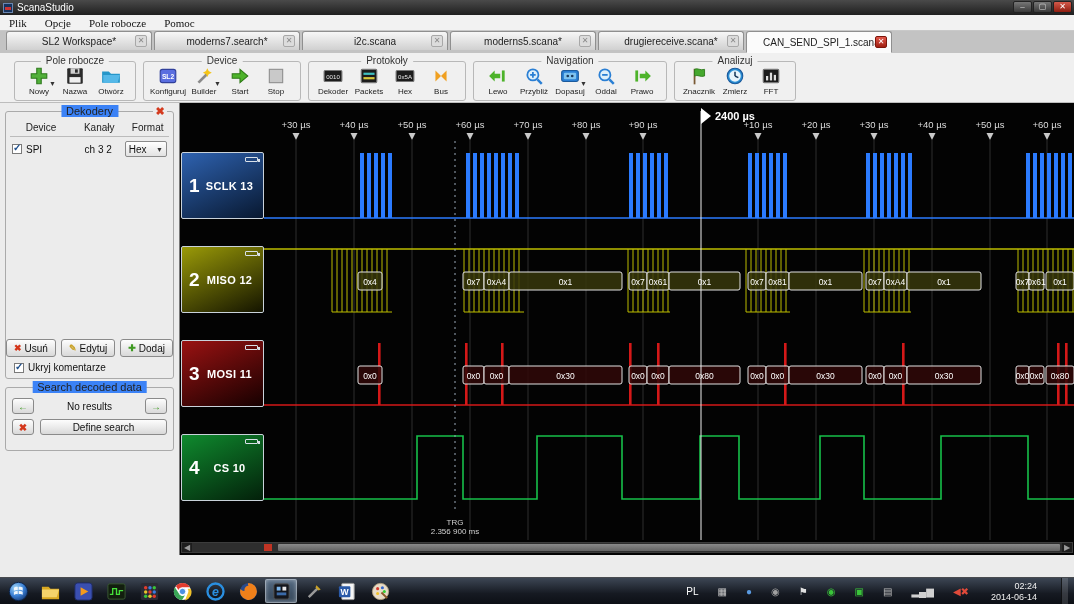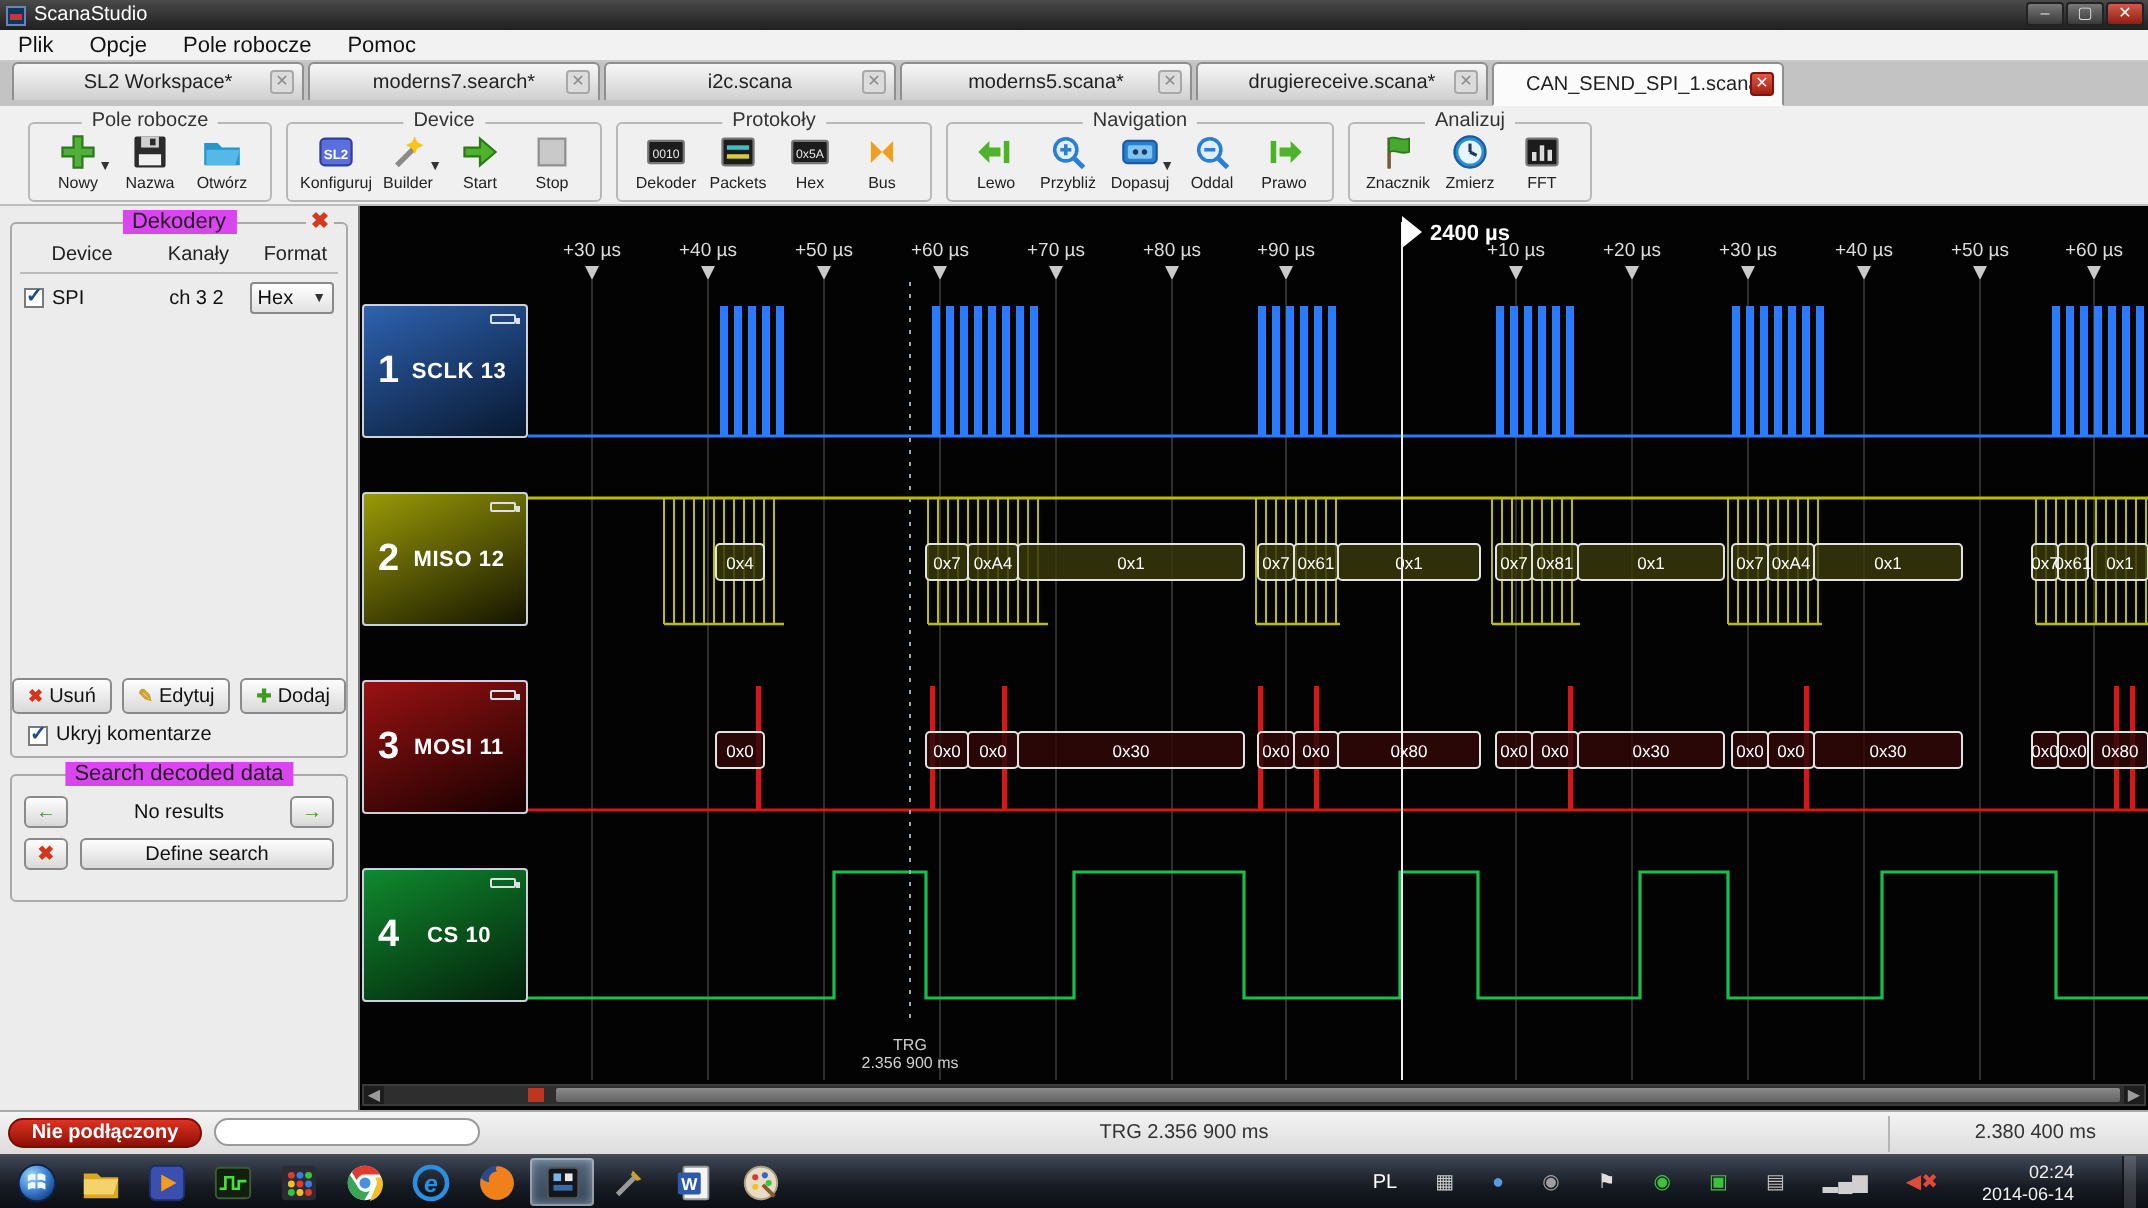--- a/index.html
+++ b/index.html
@@ -14,21 +14,21 @@
   .app-icon{width:10px;height:10px;margin-right:4px;background:#16335e;border:1px solid #6a86b0;
     display:inline-block;position:relative;}
   .app-icon:before{content:"";position:absolute;left:1px;top:3px;width:6px;height:3px;background:#c33;}
   .win-btns{position:absolute;right:2px;top:1px;display:flex;gap:1px;}
   .win-btn{width:19px;height:12px;background:linear-gradient(#777,#3a3a3a);border:1px solid #222;
     color:#ddd;font-size:8px;line-height:10px;text-align:center;border-radius:2px;}
   .win-btn.close{background:linear-gradient(#d4594a,#8f1d10);color:#fff;}
 
   
   .menubar{position:absolute;left:0;top:15px;width:1074px;height:16px;background:#f2f2f2;
-    border-bottom:1px solid #c9c9c9;display:flex;align-items:center;font-size:11px;color:#111;}
+    border-bottom:1px solid #c9c9c9;display:flex;align-items:center;font-size:11px;color:#111;font-family:Liberation Serif, serif;}
   .menu-item{padding:0 9px;}
 
   
   .tabbar{position:absolute;left:0;top:31px;width:1074px;height:36px;background:#c3c3c3;
     border-bottom:1px solid #8f8f8f;display:flex;align-items:flex-start;padding-left:6px;}
   .tab{flex:0 0 146px;height:19px;margin-right:2px;background:linear-gradient(#f7f7f7,#d0d0d0);
     border:1px solid #8f8f8f;border-bottom:none;border-radius:3px 3px 0 0;display:flex;
     align-items:center;justify-content:center;font-size:10px;color:#222;position:relative;}
   .tab .tab-label{max-width:112px;overflow:hidden;white-space:nowrap;}
   .tab .x{position:absolute;right:4px;top:3px;width:12px;height:12px;border-radius:2px;
@@ -46,21 +46,21 @@
   .tb-btn{width:36px;display:flex;flex-direction:column;align-items:center;gap:1px;
     font-size:8px;color:#222;white-space:nowrap;}
   .tb-btn .ic{width:20px;height:20px;position:relative;}
   .tb-btn .ic svg{width:20px;height:20px;}
   .tb-btn .dd{position:absolute;right:-7px;bottom:-1px;font-size:7px;color:#333;}
 
   
   .left-panel{position:absolute;left:0;top:103px;width:180px;height:452px;background:#ececec;
     border-right:1px solid #777;font-size:10px;color:#111;}
   .groupbox{position:relative;border:1px solid #aaa;border-radius:3px;margin:8px 5px 0;background:#ececec;}
-  .legend{position:absolute;top:-7px;left:50%;transform:translateX(-50%);background:#d946ef;
+  .legend{position:absolute;top:-7px;left:50%;transform:translateX(-50%);background:#3b82f6;
     padding:0 5px;font-size:11px;color:#222;white-space:nowrap;}
   .close-x{position:absolute;top:-8px;right:6px;width:14px;height:14px;background:#ececec;
     color:#d43a1e;font-size:11px;font-weight:bold;line-height:14px;text-align:center;}
   .decoders-box{height:268px;display:flex;flex-direction:column;padding:10px 4px 5px;}
   .dec-head{display:flex;border-bottom:1px solid #bbb;padding-bottom:3px;font-size:10px;color:#222;}
   .dec-head span:nth-child(1){width:64px;text-align:center;}
   .dec-head span:nth-child(2){width:56px;text-align:center;}
   .dec-head span:nth-child(3){width:44px;text-align:center;}
   .dec-row{display:flex;align-items:center;padding:4px 2px;}
   .dec-row .name{width:48px;}
@@ -749,27 +749,20 @@
       <div class="h-scroll">
         <span class="arrow">◀</span>
         <span class="track">
           <span class="red-mark"></span>
           <span class="thumb"></span>
         </span>
         <span class="arrow">▶</span>
       </div>
     </div>
 
-  <div class="statusbar">
-    <span class="status-pill">Nie podłączony</span>
-    <span class="progressbar"></span>
-    <span class="status-center">TRG 2.356 900 ms</span>
-    <span class="status-div"></span>
-    <span class="status-right">2.380 400 ms</span>
-  </div>
 
   <div class="taskbar" id="taskbar">
       <div class="tb-item start">
         <svg viewBox="0 0 22 22" font-family="Liberation Sans,sans-serif">
           <defs>
             <radialGradient id="orbg" cx="35%" cy="30%" r="80%">
               <stop offset="0%" stop-color="#9fd4f5"></stop>
               <stop offset="55%" stop-color="#3a7fd4"></stop>
               <stop offset="100%" stop-color="#14366e"></stop>
             </radialGradient>

